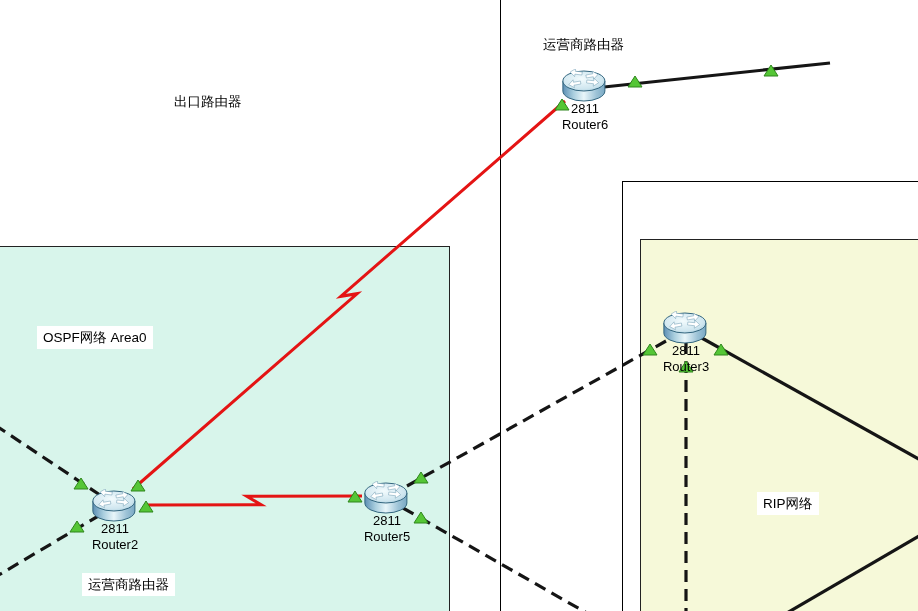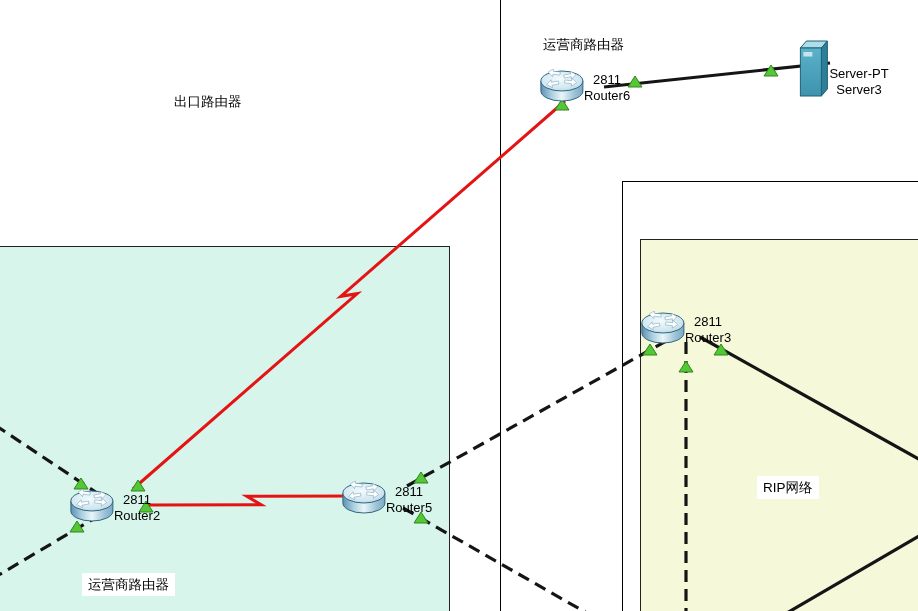--- a/index.html
+++ b/index.html
@@ -11,21 +11,21 @@
   .region.company{left:-20px;top:-20px;width:521px;height:660px;border:1px solid #000;background:#fff;z-index:1;}
   .region.ospf{left:-20px;top:246px;width:470px;height:400px;border:1px solid #222;z-index:2;}
   .region.branch{left:622px;top:181px;width:330px;height:460px;border:1px solid #000;background:#fff;z-index:1;}
   .region.rip{left:640px;top:239px;width:310px;height:400px;border:1px solid #222;z-index:2;}
   .region-label{
     position:absolute;z-index:3;background:#ffffff;padding:3px 6px;
     font-size:13.5px;line-height:17px;white-space:nowrap;
   }
   #links-layer,#status-layer{position:absolute;left:0;top:0;z-index:4;pointer-events:none;}
   #links-layer polyline{pointer-events:stroke;}
-  .device{position:absolute;z-index:5;display:flex;flex-direction:row;align-items:flex-end;transform:translateX(-50%);}
+  .device{position:absolute;z-index:5;display:flex;flex-direction:column;align-items:flex-start;transform:translateX(-50%);}
   .dev-label{font-size:13px;line-height:15.5px;text-align:center;white-space:nowrap;margin-top:0px;}
   .device.router .dev-labels{margin-top:-2px;}
   .device.server .dev-labels{margin-top:-1px;}
 </style>
 </head>
 <body>
 
 <svg width="0" height="0" style="position:absolute" aria-hidden="true">
   <defs>
     <linearGradient id="rbody" x1="0" y1="0" x2="1" y2="0">
@@ -66,22 +66,23 @@
 
 <div class="canvas">
 
   <div class="region company"></div>
   <div class="region ospf" style="background: rgb(216, 245, 235);"></div>
   <div class="region branch"></div>
   <div class="region rip" style="background: rgb(246, 249, 217);"></div>
 
   <div class="region-label" style="left:537px;top:33px">运营商路由器</div>
   <div class="region-label" style="left:168px;top:90px">出口路由器</div>
+  <div class="region-label" style="left:37px;top:326px">OSPF网络 Area0</div>
   <div class="region-label" style="left:82px;top:573px">运营商路由器</div>
-  <div class="region-label" style="left:757px;top:476px">RIP网络</div>
+  <div class="region-label" style="left:757px;top:492px">RIP网络</div>
 
   <svg id="links-layer" width="918" height="611">
       <polyline points="604,87 830,63" fill="none" stroke="#151515" stroke-width="3.2"></polyline>
       <polyline points="565,101 340.7852338639638,296.3295177058742 357.2147661360362,293.6704822941258 133,489" fill="none" stroke="#e41414" stroke-width="3"></polyline>
       <polyline points="146,505 261.1812689628513,504.7046850159303 246.81873103714872,496.2953149840697 362,496" fill="none" stroke="#e41414" stroke-width="3"></polyline>
       <polyline points="100,495 -8,423" fill="none" stroke="#151515" stroke-width="3.2" stroke-dasharray="12 7"></polyline>
       <polyline points="100,515 -8,579" fill="none" stroke="#151515" stroke-width="3.2" stroke-dasharray="12 7"></polyline>
       <polyline points="407,486 666,341" fill="none" stroke="#151515" stroke-width="3.2" stroke-dasharray="12 7"></polyline>
       <polyline points="403,508 592,616" fill="none" stroke="#151515" stroke-width="3.2" stroke-dasharray="12 7"></polyline>
       <polyline points="686,342 686,618" fill="none" stroke="#151515" stroke-width="3.2" stroke-dasharray="12 7"></polyline>
@@ -131,23 +132,14 @@
   </div>
   <div class="device router" style="left: 686px; top: 311px;">
     <svg class="icon" width="44" height="34" viewBox="0 0 44 34">
         <use href="#router-art"></use>
       </svg>
     <div class="dev-labels">
       <div class="dev-label">2811</div>
       <div class="dev-label">Router3</div>
     </div>
   </div>
-  <div class="device server" style="left: 843px; top: 39px;">
-    <svg class="icon" width="32" height="58" viewBox="0 0 32 58">
-        <use href="#server-art"></use>
-      </svg>
-    <div class="dev-labels">
-      <div class="dev-label">Server-PT</div>
-      <div class="dev-label">Server3</div>
-    </div>
-  </div>
 
 </div>
 
 </body></html>

